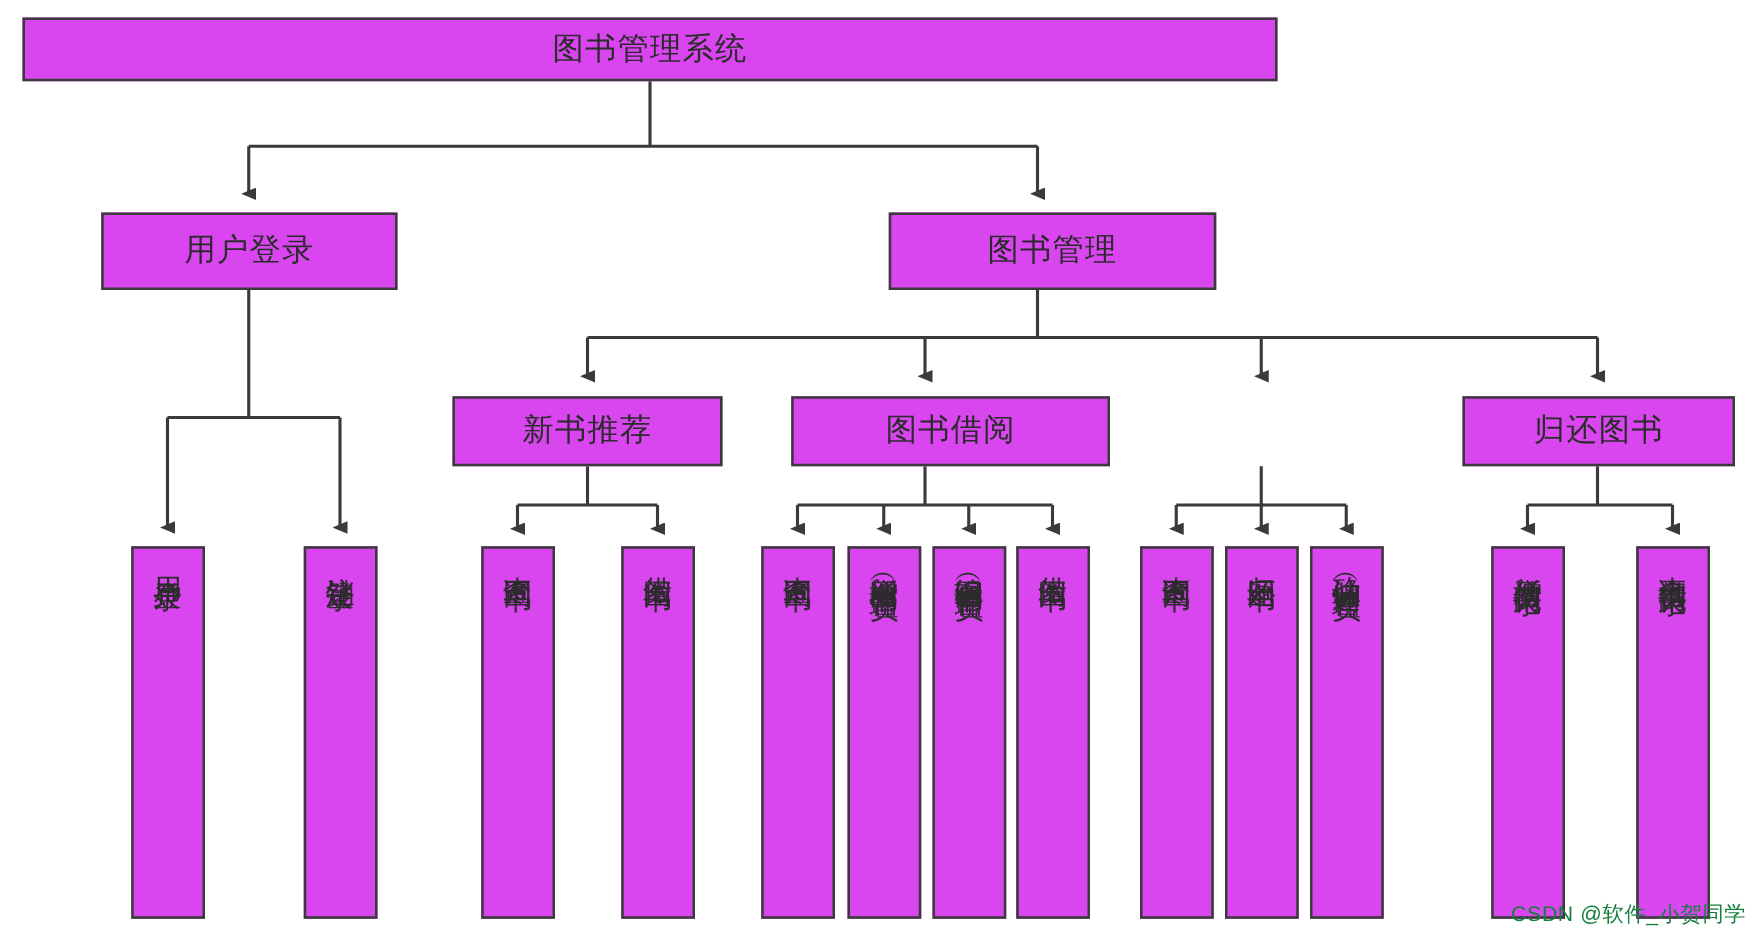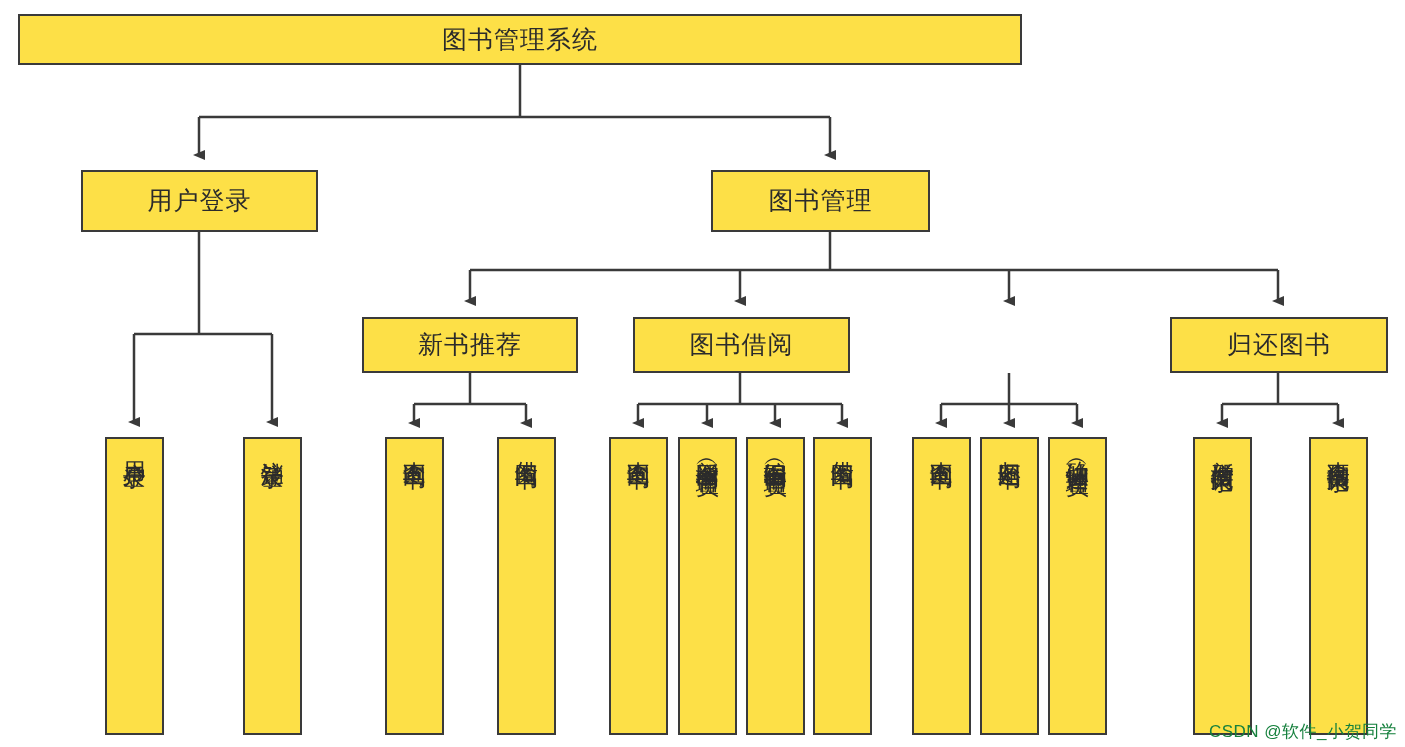--- a/index.html
+++ b/index.html
@@ -23,21 +23,21 @@
     left: 0;
     top: 0;
     width: 1405px;
     height: 747px;
     pointer-events: none;
   }
   .node {
     position: absolute;
     box-sizing: border-box;
     border: 2.5px solid #3a3a3a;
-    background: #fde047;
+    background: #d946ef;
     display: flex;
     align-items: center;
     justify-content: center;
     text-align: center;
     color: #2b2b2b;
   }
   .node.horiz {
     font-size: 25px;
     letter-spacing: 1px;
     line-height: 1.1;
@@ -125,28 +125,28 @@
     </g>
   </svg>
 
   <div class="node horiz root" style="left:18px; top:14px; width:1004px; height:51px;">
     <span>图书管理系统</span>
   </div>
 
   <div class="node horiz" style="left:81px; top:170px; width:237px; height:62px;">
     <span>用户登录</span>
   </div>
-  <div class="node horiz" style="left:711px; top:170px; width:219px; height:62px;">
+  <div class="node horiz" style="left:711px; top:170px; width:262px; height:62px;">
     <span>图书管理</span>
   </div>
 
   <div class="node horiz" style="left:362px; top:317px; width:216px; height:56px;">
     <span>新书推荐</span>
   </div>
-  <div class="node horiz" style="left:633px; top:317px; width:217px; height:56px;">
+  <div class="node horiz" style="left:633px; top:317px; width:255px; height:56px;">
     <span>图书借阅</span>
   </div>
   <div class="node horiz" style="left:1170px; top:317px; width:218px; height:56px;">
     <span>归还图书</span>
   </div>
 
   <div class="node leaf" style="left:105px; top:437px; width:59px; height:298px;">
     <span class="vtext">用户登录</span>
   </div>
   <div class="node leaf" style="left:243px; top:437px; width:59px; height:298px;">

